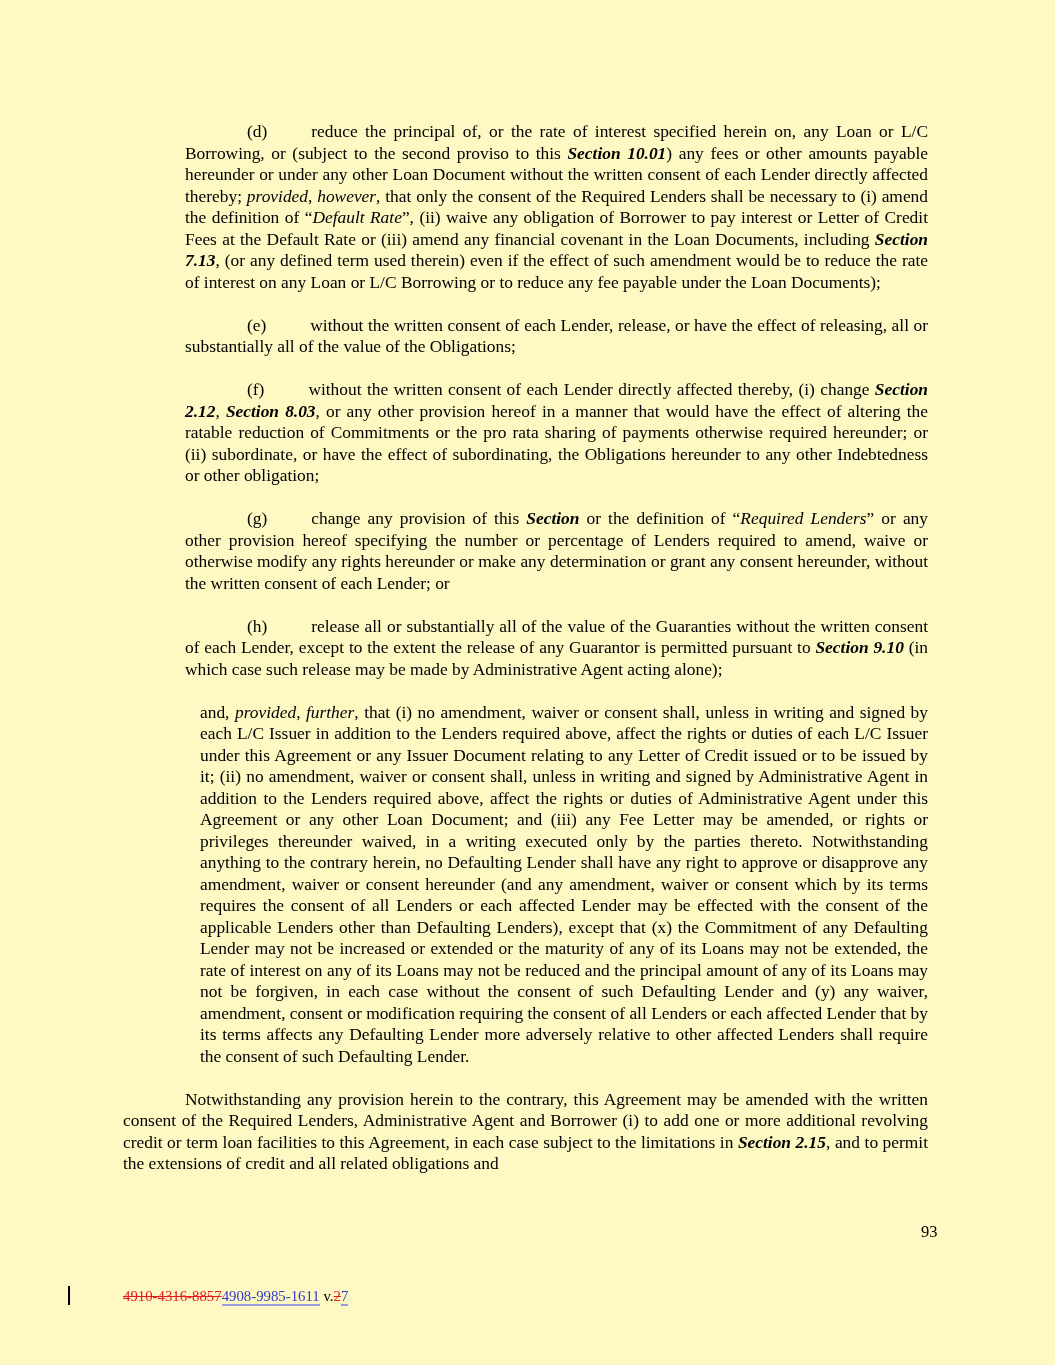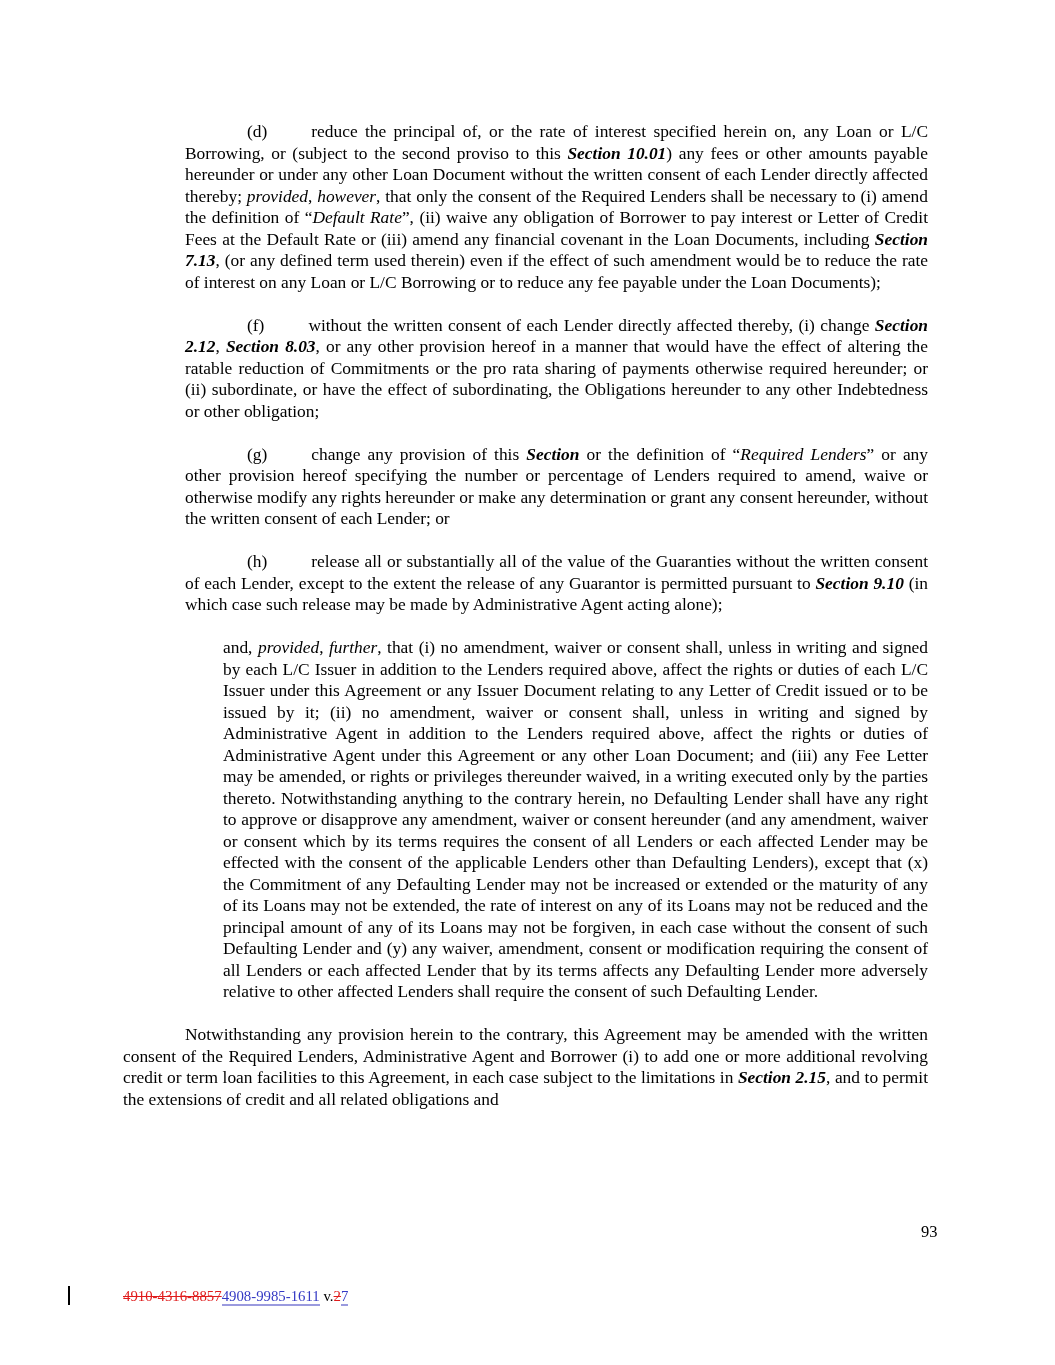--- a/index.html
+++ b/index.html
@@ -1,38 +1,38 @@
 <!DOCTYPE html>
 <html><head>
 <meta charset="utf-8">
 <style>
   html, body { margin: 0; padding: 0; background: #e8e8e8; }
   .page {
     position: relative;
     width: 1055px;
     height: 1365px;
-    background: #ffffff;
+    background: #fef9c3;
     font-family: "Liberation Serif", serif;
     font-size: 17.4px;
     line-height: 21.5px;
     color: #000000;
     overflow: hidden;
   }
   .content {
     position: absolute;
     left: 123px;
     top: 121px;
     width: 805px;
   }
   .para {
     text-align: justify;
     margin: 0 0 21.5px 0;
   }
   .para.lettered     { margin-left: 62px; text-indent: 62px; }
-  .para.body-indent  { margin-left: 100px; text-indent: 0; }
+  .para.body-indent  { margin-left: 77px; text-indent: 0; }
   .para.flush-indent { margin-left: 0;    text-indent: 62px; margin-bottom: 8px; }
   .tab { display: inline-block; width: 44px; }
   .it  { font-style: italic; }
   .bi  { font-style: italic; font-weight: bold; }
   .footer-area { position: absolute; left: 0; top: 0; width: 1055px; height: 1016px; pointer-events: none; }
   .changebar {
     position: absolute;
     left: 68px;
     top: 1286px;
     width: 2px;
@@ -59,20 +59,21 @@
     top: 1221px;
     font-size: 16.5px;
   }
 </style>
 </head>
 <body style="color: rgb(0, 0, 0);">
 
 <div class="page">
   <div class="content" id="paragraphs-root">
       <div class="para lettered"><span>(d)</span><span class="tab"></span><span>reduce the principal of, or the rate of interest specified herein on, any Loan or L/C Borrowing, or (subject to the second proviso to this </span><span class="bi">Section 10.01</span><span>) any fees or other amounts payable hereunder or under any other Loan Document without the written consent of each Lender directly affected thereby; </span><span class="it">provided</span><span>, </span><span class="it">however</span><span>, that only the consent of the Required Lenders shall be necessary to (i) amend the definition of “</span><span class="it">Default Rate</span><span>”, (ii) waive any obligation of Borrower to pay interest or Letter of Credit Fees at the Default Rate or (iii) amend any financial covenant in the Loan Documents, including </span><span class="bi">Section 7.13</span><span>, (or any defined term used therein) even if the effect of such amendment would be to reduce the rate of interest on any Loan or L/C Borrowing or to reduce any fee payable under the Loan Documents);</span></div>
+      <div class="para lettered"><span>(e)</span><span class="tab"></span><span>without the written consent of each Lender, release, or have the effect of releasing, all or substantially all of the value of the Obligations;</span></div>
       <div class="para lettered"><span>(f)</span><span class="tab"></span><span>without the written consent of each Lender directly affected thereby, (i) change </span><span class="bi">Section 2.12</span><span>, </span><span class="bi">Section 8.03</span><span>, or any other provision hereof in a manner that would have the effect of altering the ratable reduction of Commitments or the pro rata sharing of payments otherwise required hereunder; or (ii) subordinate, or have the effect of subordinating, the Obligations hereunder to any other Indebtedness or other obligation;</span></div>
       <div class="para lettered"><span>(g)</span><span class="tab"></span><span>change any provision of this </span><span class="bi">Section</span><span> or the definition of “</span><span class="it">Required Lenders</span><span>” or any other provision hereof specifying the number or percentage of Lenders required to amend, waive or otherwise modify any rights hereunder or make any determination or grant any consent hereunder, without the written consent of each Lender; or</span></div>
       <div class="para lettered"><span>(h)</span><span class="tab"></span><span>release all or substantially all of the value of the Guaranties without the written consent of each Lender, except to the extent the release of any Guarantor is permitted pursuant to </span><span class="bi">Section 9.10</span><span> (in which case such release may be made by Administrative Agent acting alone);</span></div>
       <div class="para body-indent"><span>and, </span><span class="it">provided</span><span>, </span><span class="it">further</span><span>, that (i) no amendment, waiver or consent shall, unless in writing and signed by each L/C Issuer in addition to the Lenders required above, affect the rights or duties of each L/C Issuer under this Agreement or any Issuer Document relating to any Letter of Credit issued or to be issued by it; (ii) no amendment, waiver or consent shall, unless in writing and signed by Administrative Agent in addition to the Lenders required above, affect the rights or duties of Administrative Agent under this Agreement or any other Loan Document; and (iii) any Fee Letter may be amended, or rights or privileges thereunder waived, in a writing executed only by the parties thereto. Notwithstanding anything to the contrary herein, no Defaulting Lender shall have any right to approve or disapprove any amendment, waiver or consent hereunder (and any amendment, waiver or consent which by its terms requires the consent of all Lenders or each affected Lender may be effected with the consent of the applicable Lenders other than Defaulting Lenders), except that (x) the Commitment of any Defaulting Lender may not be increased or extended or the maturity of any of its Loans may not be extended, the rate of interest on any of its Loans may not be reduced and the principal amount of any of its Loans may not be forgiven, in each case without the consent of such Defaulting Lender and (y) any waiver, amendment, consent or modification requiring the consent of all Lenders or each affected Lender that by its terms affects any Defaulting Lender more adversely relative to other affected Lenders shall require the consent of such Defaulting Lender.</span></div>
       <div class="para flush-indent"><span>Notwithstanding any provision herein to the contrary, this Agreement may be amended with the written consent of the Required Lenders, Administrative Agent and Borrower (i) to add one or more additional revolving credit or term loan facilities to this Agreement, in each case subject to the limitations in </span><span class="bi">Section 2.15</span><span>, and to permit the extensions of credit and all related obligations and</span></div>
     </div>
 
   <div class="footer-area">
     <div class="changebar"></div>
     <div class="docid"><span class="del" id="del-id" style="color: rgb(224, 28, 28);">4910-4316-8857</span><span class="ins" id="ins-id" style="color: rgb(52, 57, 196); border-bottom-color: rgb(154, 154, 222);">4908-9985-1611</span><span> v.</span><span class="del" id="del-ver" style="color: rgb(224, 28, 28);">2</span><span class="ins" id="ins-ver" style="color: rgb(52, 57, 196); border-bottom-color: rgb(154, 154, 222);">7</span></div>

